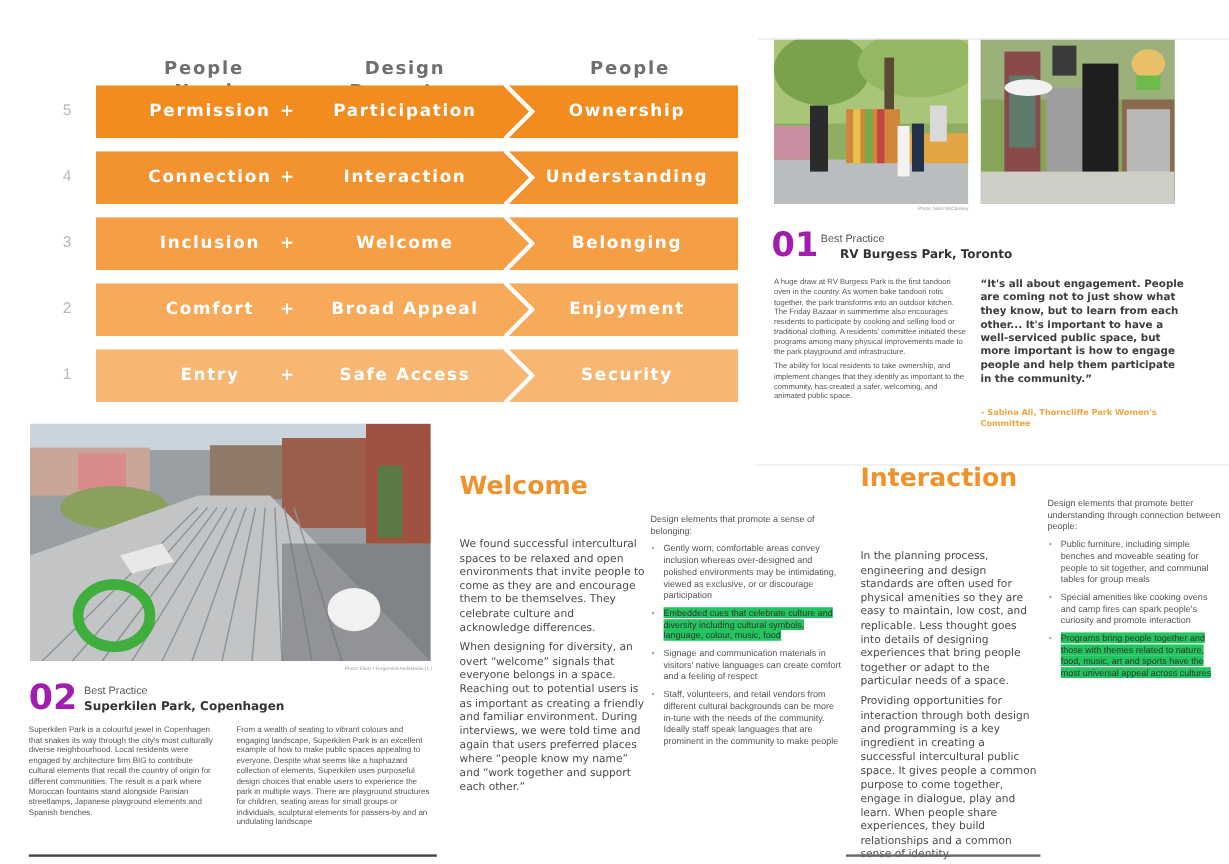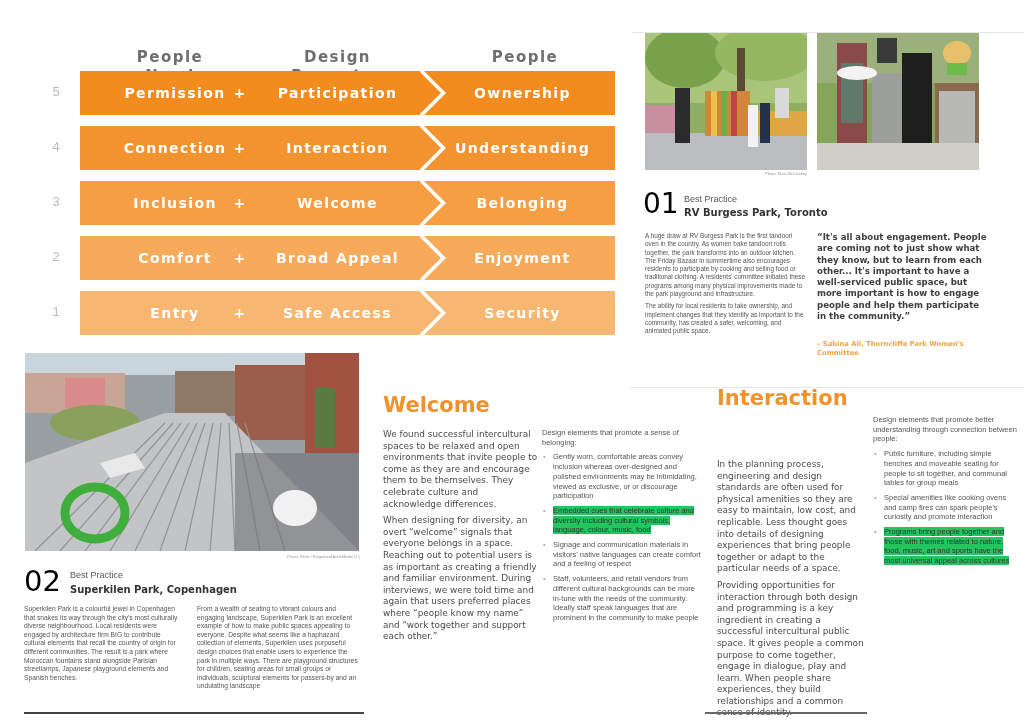--- a/index.html
+++ b/index.html
@@ -23,21 +23,21 @@
     color: #fff; font-weight: bold; font-size: 14px; letter-spacing: 1.4px; white-space: nowrap; }
   .rung .l-need { left: 20px; width: 150px; }
   .rung .l-plus { left: 150px; width: 20px; }
   .rung .l-prom { left: 175px; width: 165px; }
   .rung .l-feel { left: 365px; width: 155px; }
 
   
   .hline { position: absolute; height: 1px; background: #e6e6e6; }
   .photo { position: absolute; overflow: hidden; }
   .photo-credit { position: absolute; font-size: 4px; color: #999; text-align: right; font-family: "Liberation Sans", sans-serif; }
-  .bp-num { position: absolute; color: #000000; font-weight: normal; font-family: "DejaVu Sans", sans-serif; }
+  .bp-num { position: absolute; color: #a21caf; font-weight: bold; font-family: "DejaVu Sans", sans-serif; }
   .bp-kicker { position: absolute; font-size: 9px; color: #555; font-family: "Liberation Sans", sans-serif; }
   .bp-title { position: absolute; font-size: 10px; font-weight: bold; color: #333; font-family: "DejaVu Sans", sans-serif; }
   .small-p { position: absolute; font-family: "Liberation Sans", sans-serif; font-size: 6.4px; line-height: 8.3px; color: #555; }
   .quote { position: absolute; left: 817px; top: 232px; width: 170px; font-family: "DejaVu Sans", sans-serif;
     font-weight: bold; font-size: 8.6px; line-height: 11.3px; color: #3d3d3d; }
   .quote-attrib { position: absolute; left: 817px; top: 340px; width: 170px; font-family: "DejaVu Sans", sans-serif;
     font-weight: bold; font-size: 6.8px; line-height: 9px; color: #f0a640; }
 
   
   .sec-title { position: absolute; color: #f0922b; font-weight: bold; font-family: "DejaVu Sans", sans-serif; font-size: 21px; }
@@ -178,21 +178,21 @@
     <ellipse cx="140" cy="20" rx="14" ry="12" fill="#e8c06a"></ellipse>
     <rect x="130" y="30" width="20" height="12" fill="#6dbb4a"></rect>
     <rect x="60" y="5" width="20" height="25" fill="#3a3a3a"></rect>
     <rect x="0" y="110" width="162" height="27" fill="#cfcfc8"></rect>
   </svg>
 </div>
 <div class="photo-credit" style="left:760px; top:171px; width:47px;">Photo: Nicki McCloskey</div>
 
 <div class="bp-num" style="left:643px; top:188px; font-size:28px; line-height:32px;">01</div>
 <div class="bp-kicker" style="left:684px; top:194px;">Best Practice</div>
-<div class="bp-title" style="left:684px; top:207px;text-align:right;">RV Burgess Park, Toronto</div>
+<div class="bp-title" style="left:700px; top:207px;text-align:right;">RV Burgess Park, Toronto</div>
 
 <div class="small-p" style="left:645px; top:232px; width:160px;">
   <p style="margin-bottom:4px;">A huge draw at RV Burgess Park is the first tandoori oven in the country. As women bake tandoori rotis together, the park transforms into an outdoor kitchen. The Friday Bazaar in summertime also encourages residents to participate by cooking and selling food or traditional clothing. A residents' committee initiated these programs among many physical improvements made to the park playground and infrastructure.</p>
   <p>The ability for local residents to take ownership, and implement changes that they identify as important to the community, has created a safer, welcoming, and animated public space.</p>
 </div>
 
 <div class="quote">“It's all about engagement. People are coming not to just show what they know, but to learn from each other... It's important to have a well-serviced public space, but more important is how to engage people and help them participate in the community.”</div>
 <div class="quote-attrib">– Sabina Ali, Thorncliffe Park Women's Committee</div>
 
 <div class="photo" style="left:25px; top:353px; width:334px; height:198px;">
@@ -230,21 +230,21 @@
 
 <div class="bp-num" style="left:24px; top:564px; font-size:29px; line-height:34px;">02</div>
 <div class="bp-kicker" style="left:70px; top:570px;">Best Practice</div>
 <div class="bp-title" style="left:70px; top:584px;">Superkilen Park, Copenhagen</div>
 
 <div class="small-p" style="left:24px; top:605px; width:160px; font-size:6.7px; line-height:8.6px;">Superkilen Park is a colourful jewel in Copenhagen that snakes its way through the city's most culturally diverse neighbourhood. Local residents were engaged by architecture firm BIG to contribute cultural elements that recall the country of origin for different communities. The result is a park where Moroccan fountains stand alongside Parisian streetlamps, Japanese playground elements and Spanish benches.</div>
 <div class="small-p" style="left:197px; top:605px; width:162px; font-size:6.7px; line-height:8.6px;">From a wealth of seating to vibrant colours and engaging landscape, Superkilen Park is an excellent example of how to make public spaces appealing to everyone. Despite what seems like a haphazard collection of elements, Superkilen uses purposeful design choices that enable users to experience the park in multiple ways. There are playground structures for children, seating areas for small groups or individuals, sculptural elements for passers-by and an undulating landscape</div>
 <div class="bottom-rule" style="left:24px; top:712px; width:340px;"></div>
 
 <div class="sec-title" style="left:383px; top:393px;">Welcome</div>
-<div class="body-p" style="left:383px; top:429px; width:155px;">
+<div class="body-p" style="left:383px; top:449px; width:155px;">
   <p>We found successful intercultural spaces to be relaxed and open environments that invite people to come as they are and encourage them to be themselves. They celebrate culture and acknowledge differences.</p>
   <p>When designing for diversity, an overt “welcome” signals that everyone belongs in a space. Reaching out to potential users is as important as creating a friendly and familiar environment. During interviews, we were told time and again that users preferred places where “people know my name” and “work together and support each other.”</p>
 </div>
 
 <div class="list-block" style="left:542px; top:428px; width:162px;">
   <div class="intro">Design elements that promote a sense of belonging:</div>
   <ul id="welcome-list">
       <li><span>Gently worn, comfortable areas convey inclusion whereas over-designed and polished environments may be intimidating, viewed as exclusive, or or discourage participation</span></li>
       <li><span class="hl">Embedded cues that celebrate culture and diversity including cultural symbols, language, colour, music, food</span></li>
       <li><span>Signage and communication materials in visitors' native languages can create comfort and a feeling of respect</span></li>

